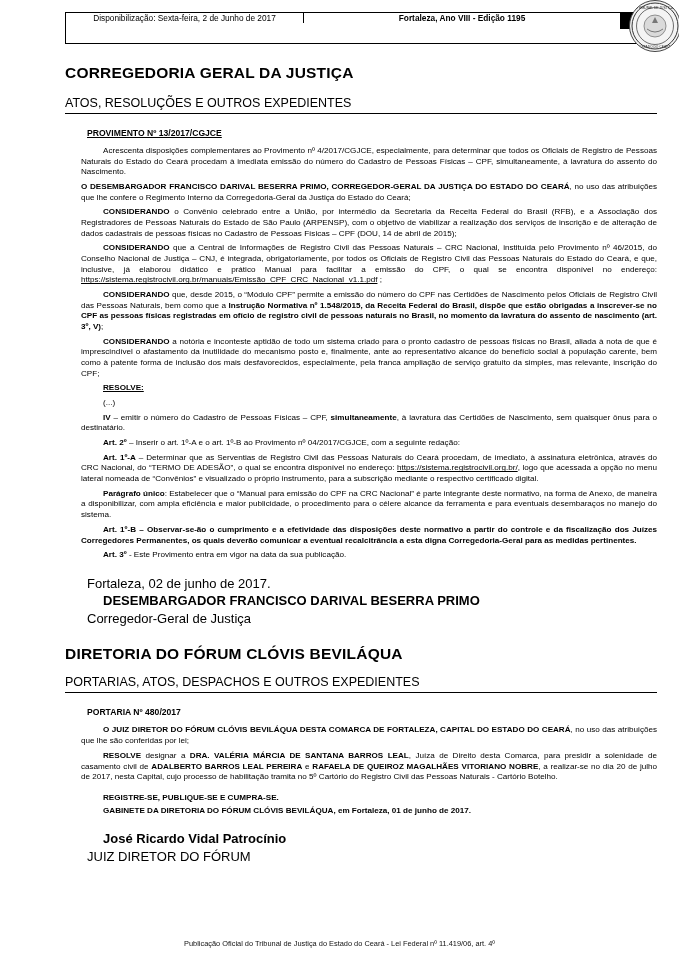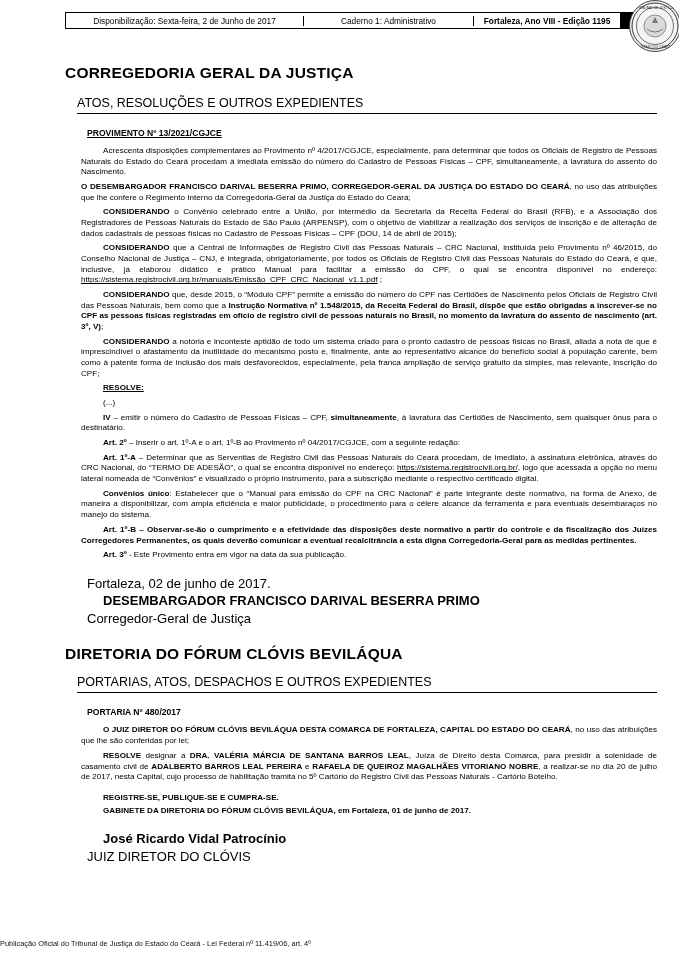--- a/index.html
+++ b/index.html
@@ -24,23 +24,23 @@
     padding: 0;
   }
   
   .header-wrap {
     position: relative;
     margin: 12px 22px 0 65px;
     height: 26px;
   }
   .header-bar {
     border: 1px solid #000;
-    height: 17px;
+    height: 32px;
     display: flex;
-    align-items: center;
+    align-items: flex-start;
     box-sizing: border-box;
   }
   .hdr-cell {
     display: flex;
     align-items: center;
     justify-content: center;
     font-size: 8.3px;
     padding: 0 6px;
     white-space: nowrap;
     box-sizing: border-box;
@@ -83,21 +83,21 @@
     letter-spacing: 0.2px;
   }
   h1.org-title2 {
     font-size: 15.5px;
     font-weight: bold;
     margin: 18px 0 12px 0;
     letter-spacing: 0.2px;
   }
   .section-head {
     font-size: 12.5px;
-    margin: 0 0 4px 12px;
+    margin: 0 0 4px 0;
     padding-bottom: 3px;
     border-bottom: 1px solid #000;
   }
   .doc-title {
     font-size: 8.6px;
     font-weight: bold;
     text-decoration: underline;
     margin: 14px 0 8px 22px;
   }
   .doc-title.nounder {
@@ -122,33 +122,33 @@
     margin: 0 0 0 22px;
   }
   .sig-b { font-weight: bold; margin-left: 16px; }
   .spacer6 { height: 6px; }
   .spacer10 { height: 10px; }
   .footer {
     position: absolute;
     left: 0;
     right: 0;
     bottom: 24px;
+    text-align: center;
     font-size: 7.4px;
     color: #111;
   }
 </style>
 </head>
 <body>
 
 <div class="page">
 
   <div class="header-wrap">
     <div class="header-bar">
       <div class="hdr-cell c1">Disponibilização: Sexta-feira, 2 de Junho de 2017</div>
-      <div class="hdr-cell c2">Caderno 1: Administrativo</div>
       <div class="hdr-cell c3">Fortaleza, Ano VIII - Edição 1195</div>
       <div class="hdr-page">11</div>
     </div>
     <div class="seal">
       <svg width="50" height="50" viewBox="0 0 50 50">
         <circle cx="25" cy="25" r="23" fill="none" stroke="#333" stroke-width="1"></circle>
         <circle cx="25" cy="25" r="18.5" fill="none" stroke="#333" stroke-width="0.7"></circle>
         <circle cx="25" cy="25" r="11" fill="#dadada" stroke="#555" stroke-width="0.6"></circle>
         <path d="M25 16 l3 6 h-6 z" fill="#777"></path>
         <path d="M17 28 q8 6 16 0" fill="none" stroke="#777" stroke-width="1"></path>
@@ -156,21 +156,21 @@
         <text x="25" y="46.5" font-size="3.3" fill="#333" text-anchor="middle" font-family="Liberation Sans, sans-serif">ESTADO DO CEARÁ</text>
       </svg>
     </div>
   </div>
 
   <div class="content">
 
     <h1 class="org-title">CORREGEDORIA GERAL DA JUSTIÇA</h1>
     <div class="section-head">ATOS, RESOLUÇÕES E OUTROS EXPEDIENTES</div>
 
-    <div class="doc-title">PROVIMENTO Nº 13/2021/CGJCE</div>
+    <div class="doc-title">PROVIMENTO Nº 13/2017/CGJCE</div>
 
     <p class="body">Acrescenta disposições complementares ao Provimento nº 4/2017/CGJCE, especialmente, para determinar que todos os Oficiais de Registro de Pessoas Naturais do Estado do Ceará procedam à imediata emissão do número do Cadastro de Pessoas Físicas – CPF, simultaneamente, à lavratura do assento do Nascimento.</p>
 
     <p class="body noind"><span class="b">O DESEMBARGADOR FRANCISCO DARIVAL BESERRA PRIMO, CORREGEDOR-GERAL DA JUSTIÇA DO ESTADO DO CEARÁ</span><span>, no uso das atribuições que lhe confere o Regimento Interno da Corregedoria-Geral da Justiça do Estado do Ceará;</span></p>
 
     <p class="body"><span class="b">CONSIDERANDO</span><span> o Convênio celebrado entre a União, por intermédio da Secretaria da Receita Federal do Brasil (RFB), e a Associação dos Registradores de Pessoas Naturais do Estado de São Paulo (ARPENSP), com o objetivo de viabilizar a realização dos serviços de inscrição e de alteração de dados cadastrais de pessoas físicas no Cadastro de Pessoas Físicas – CPF (DOU, 14 de abril de 2015);</span></p>
 
     <p class="body"><span class="b">CONSIDERANDO</span><span> que a Central de Informações de Registro Civil das Pessoas Naturais – CRC Nacional, instituída pelo Provimento nº 46/2015, do Conselho Nacional de Justiça – CNJ, é integrada, obrigatoriamente, por todos os Oficiais de Registro Civil das Pessoas Naturais do Estado do Ceará, e que, inclusive, já elaborou didático e prático Manual para facilitar a emissão do CPF, o qual se encontra disponível no endereço: </span><span class="i u">https://sistema.registrocivil.org.br/manuais/Emissão_CPF_CRC_Nacional_v1.1.pdf</span><span> ;</span></p>
 
     <p class="body"><span class="b">CONSIDERANDO</span><span> que, desde 2015, o “Módulo CPF” permite a emissão do número do CPF nas Certidões de Nascimento pelos Oficiais de Registro Civil das Pessoas Naturais, bem como que a </span><span class="b">Instrução Normativa nº 1.548/2015, da Receita Federal do Brasil, dispõe que estão obrigadas a inscrever-se no CPF as pessoas físicas registradas em ofício de registro civil de pessoas naturais no Brasil, no momento da lavratura do assento de nascimento (art. 3º, V)</span><span>;</span></p>
@@ -181,21 +181,21 @@
 
 
     <p class="body">(...)</p>
 
     <p class="body"><span class="b">IV</span><span> – emitir o número do Cadastro de Pessoas Físicas – CPF, </span><span class="b">simultaneamente</span><span>, à lavratura das Certidões de Nascimento, sem quaisquer ônus para o destinatário.</span></p>
 
     <p class="body"><span class="b">Art. 2º</span><span> – Inserir o art. 1º-A e o art. 1º-B ao Provimento nº 04/2017/CGJCE, com a seguinte redação:</span></p>
 
     <p class="body"><span class="b">Art. 1º-A</span><span> – Determinar que as Serventias de Registro Civil das Pessoas Naturais do Ceará procedam, de imediato, à assinatura eletrônica, através do CRC Nacional, do “TERMO DE ADESÃO”, o qual se encontra disponível no endereço: </span><span class="i u">https://sistema.registrocivil.org.br/</span><span>, logo que acessada a opção no menu lateral nomeada de “Convênios” e visualizado o próprio instrumento, para a subscrição mediante o respectivo certificado digital.</span></p>
 
-    <p class="body"><span class="b">Convênios único</span><span>: Estabelecer que o “Manual para emissão do CPF na CRC Nacional” é parte integrante deste normativo, na forma de Anexo, de maneira a disponibilizar, com ampla eficiência e maior publicidade, o procedimento para o célere alcance da ferramenta e para eventuais desembaraços no manejo do sistema.</span></p>
+    <p class="body"><span class="b">Parágrafo único</span><span>: Estabelecer que o “Manual para emissão do CPF na CRC Nacional” é parte integrante deste normativo, na forma de Anexo, de maneira a disponibilizar, com ampla eficiência e maior publicidade, o procedimento para o célere alcance da ferramenta e para eventuais desembaraços no manejo do sistema.</span></p>
 
     <p class="body"><span class="b">Art. 1º-B</span><span class="b"> – Observar-se-ão o cumprimento e a efetividade das disposições deste normativo a partir do controle e da fiscalização dos Juízes Corregedores Permanentes, os quais deverão comunicar a eventual recalcitrância a esta digna Corregedoria-Geral para as medidas pertinentes.</span></p>
 
     <p class="body"><span class="b">Art. 3º</span><span> - Este Provimento entra em vigor na data da sua publicação.</span></p>
 
     <div class="spacer10"></div>
     <div class="sig">
       <div>Fortaleza, 02 de junho de 2017.</div>
       <div class="sig-b">DESEMBARGADOR FRANCISCO DARIVAL BESERRA PRIMO</div>
       <div>Corregedor-Geral de Justiça</div>
@@ -210,19 +210,19 @@
 
     <p class="body"><span class="b">RESOLVE</span><span> designar a </span><span class="b">DRA. VALÉRIA MÁRCIA DE SANTANA BARROS LEAL</span><span>, Juíza de Direito desta Comarca, para presidir a solenidade de casamento civil de </span><span class="b">ADALBERTO BARROS LEAL PEREIRA</span><span> e </span><span class="b">RAFAELA DE QUEIROZ MAGALHÃES VITORIANO NOBRE</span><span>, a realizar-se no dia 20 de julho de 2017, nesta Capital, cujo processo de habilitação tramita no 5º Cartório do Registro Civil das Pessoas Naturais - Cartório Botelho.</span></p>
 
     <div class="spacer6"></div>
     <p class="body tight"><span class="b">REGISTRE-SE, PUBLIQUE-SE E CUMPRA-SE.</span></p>
     <p class="body"><span class="b">GABINETE DA DIRETORIA DO FÓRUM CLÓVIS BEVILÁQUA, em Fortaleza, 01 de junho de 2017.</span></p>
 
     <div class="spacer10"></div>
     <div class="sig">
       <div class="sig-b">José Ricardo Vidal Patrocínio</div>
-      <div>JUIZ DIRETOR DO CLÓVIS</div>
+      <div>JUIZ DIRETOR DO FÓRUM</div>
     </div>
 
   </div>
 
   <div class="footer">Publicação Oficial do Tribunal de Justiça do Estado do Ceará - Lei Federal nº 11.419/06, art. 4º</div>
 </div>
 
 </body></html>

